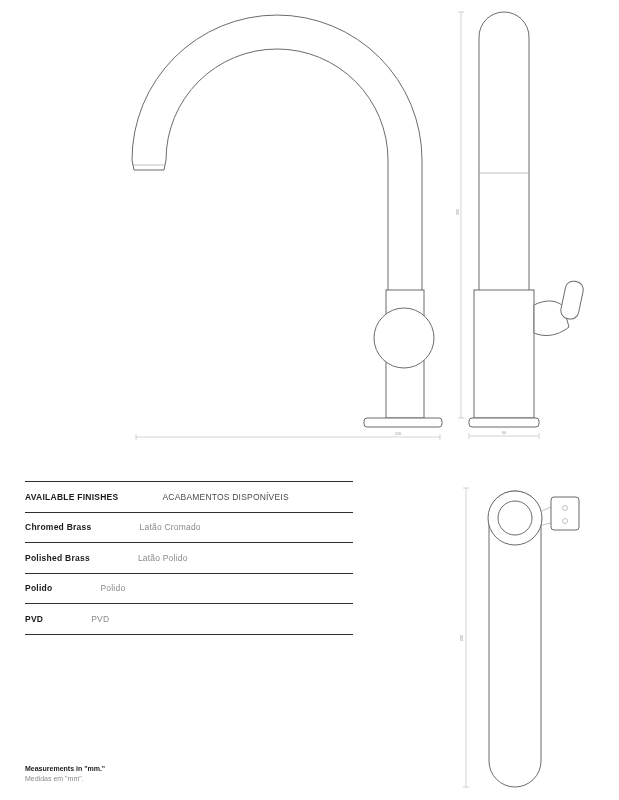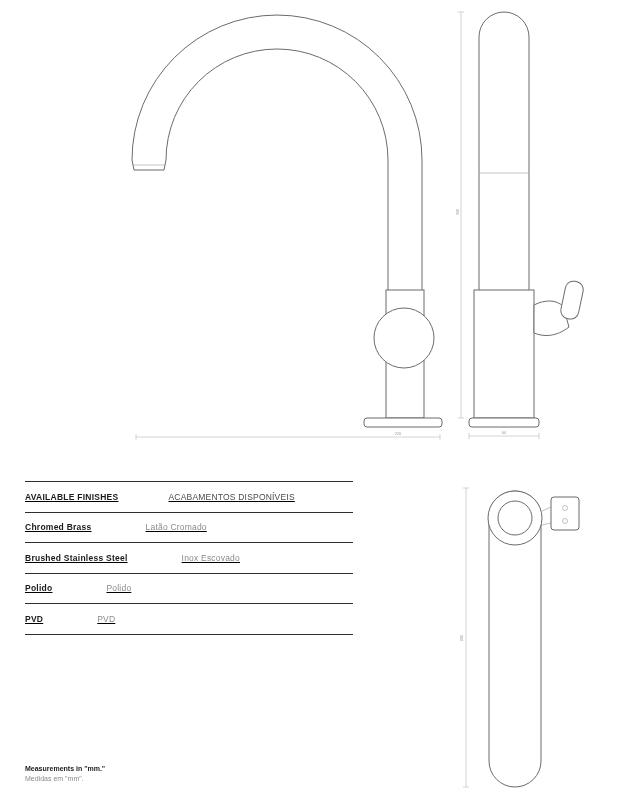--- a/index.html
+++ b/index.html
@@ -14,25 +14,24 @@
   svg.view { position:absolute; overflow:visible; }
   #front-view { left:100px; top:5px; }
   #side-view  { left:450px; top:5px; }
   #top-view   { left:450px; top:475px; }
 
   .finishes {
     position:absolute; left:25px; top:481px; width:328px;
     border-top:1px solid #2e2e2e;
   }
   .finish-header, .finish-row {
-    display:flex; align-items:center; gap:6px;
+    display:flex; align-items:center; gap:0;
     padding:10.5px 0 10px;
     border-bottom:1px solid #2e2e2e;
     line-height:9px;
-    text-decoration:underline;
   }
   .fin-title-en, .fin-en {
     font-size:8.5px; font-weight:700; color:#1b1b1b; letter-spacing:.25px;
   }
   .fin-title-pt { font-size:8.5px; color:#4a4a4a; letter-spacing:.2px;margin-left:44px; }
   .fin-pt { font-size:8.5px; color:#8a8a8a; letter-spacing:.2px;margin-left:48px; }
 
   .footer { position:absolute; left:25px; top:765px; }
   .footer-en { font-size:7px; font-weight:700; color:#1b1b1b; }
   .footer-pt { font-size:7px; color:#8a8a8a; margin-top:2.5px; }
@@ -116,22 +115,22 @@
     <div class="finish-header">
       <span class="fin-title-en">AVAILABLE FINISHES</span>
       <span class="fin-title-pt">ACABAMENTOS DISPONÍVEIS</span>
     </div>
     <div>
         <div class="finish-row">
           <span class="fin-en">Chromed Brass</span>
           <span class="fin-pt">Latão Cromado</span>
         </div>
         <div class="finish-row">
-          <span class="fin-en">Brushed Stainless Steel</span>
-          <span class="fin-pt">Inox Escovado</span>
+          <span class="fin-en">Polished Brass</span>
+          <span class="fin-pt">Latão Polido</span>
         </div>
         <div class="finish-row">
           <span class="fin-en">Polido</span>
           <span class="fin-pt">Polido</span>
         </div>
         <div class="finish-row">
           <span class="fin-en">PVD</span>
           <span class="fin-pt">PVD</span>
         </div>
       </div>

